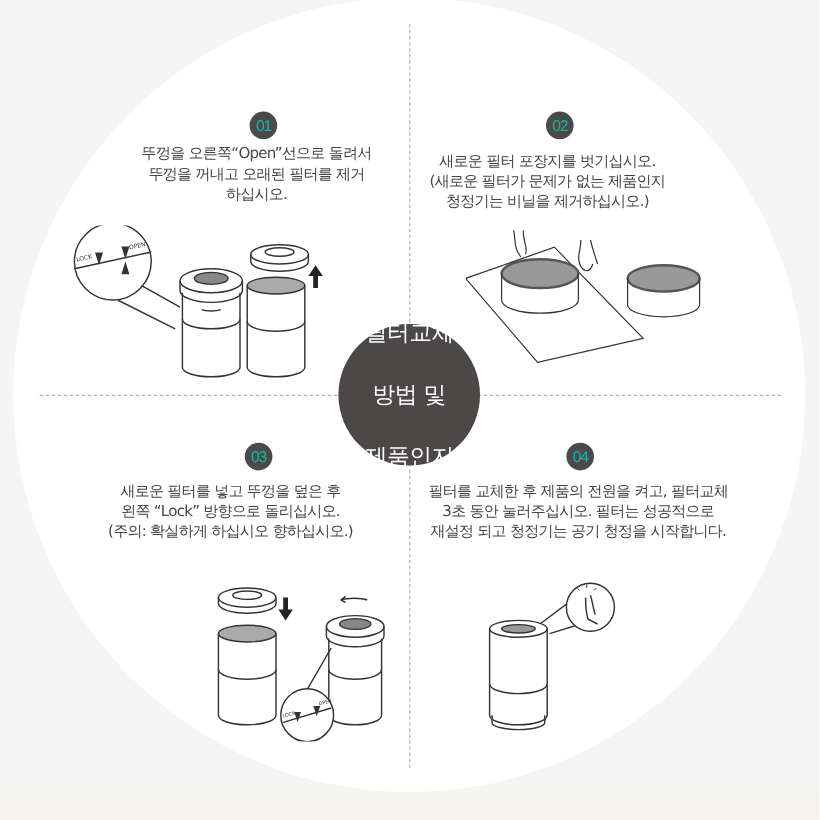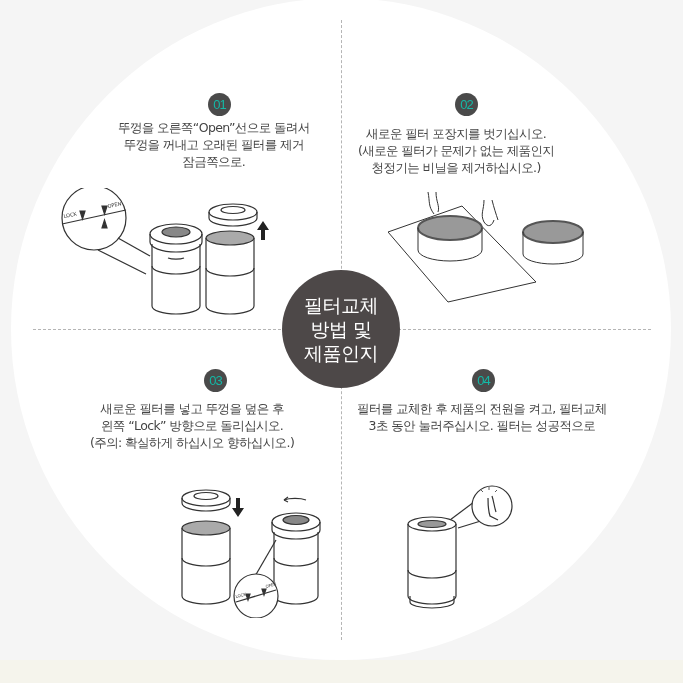--- a/index.html
+++ b/index.html
@@ -22,20 +22,21 @@
     }
     .hdash {
       position:absolute; left:33px; top:329px; width:618px; height:0;
       border-top:1px dashed #b5b5b5;
     }
     .center-circle {
       position:absolute; left:282px; top:270px; width:118px; height:118px;
       border-radius:50%; background:#4d4848;
       display:flex; align-items:center; justify-content:center; flex-direction:column;
       color:#ffffff;
+      gap:28px;
     }
     .center-circle span {
       display:block; font-size:19px; line-height:24px; text-align:center;
       letter-spacing:-0.5px;
     }
     .badge {
       position:absolute; width:23px; height:23px; border-radius:50%;
       background:#4a4a4a; color:#14b8a6;
       font-family:"Liberation Sans", sans-serif; font-size:13px;
       letter-spacing:-1px;
@@ -53,21 +54,21 @@
 
 <div class="bottom-band"></div>
 <div class="big-circle"></div>
 <div class="vdash"></div>
 <div class="hdash"></div>
 
 <div class="badge" style="left:208px;top:93px;">01</div>
 <div class="step-text" style="left:118px;top:119px;">
   <div>뚜껑을 오른쪽“Open”선으로 돌려서</div>
   <div>뚜껑을 꺼내고 오래된 필터를 제거</div>
-  <div>잠금쪽으로.</div>
+  <div>하십시오.</div>
 </div>
 <div class="illus" style="left:58px;top:188px;">
   <svg width="230" height="130" viewBox="0 0 230 130" fill="none" stroke="#333" stroke-width="1.2">
 
     <g>
       <circle cx="36" cy="30" r="32"></circle>
       <line x1="4" y1="36" x2="68" y2="22"></line>
       <path d="M22 23 l5 0 l-2.5 8 z" fill="#333"></path>
       <path d="M44 18 l5 0 l-2.5 8 z" fill="#333"></path>
       <path d="M44 40 l5 0 l-2.5 -8 z" fill="#333"></path>
@@ -167,20 +168,21 @@
       <text x="64" y="120" font-size="4" fill="#333" stroke="none" transform="rotate(-15 64 120)">LOCK</text>
       <text x="94" y="110" font-size="4" fill="#333" stroke="none" transform="rotate(-15 94 110)">OPEN</text>
     </g>
   </svg>
 </div>
 
 <div class="badge" style="left:472px;top:369px;">04</div>
 <div class="step-text" style="left:357px;top:400px;">
   <div>필터를 교체한 후 제품의 전원을 켜고, 필터교체</div>
   <div>3초 동안 눌러주십시오. 필터는 성공적으로</div>
+  <div>재설정 되고 청정기는 공기 청정을 시작합니다.</div>
 </div>
 <div class="illus" style="left:392px;top:484px;">
   <svg width="140" height="130" viewBox="0 0 140 130" fill="none" stroke="#333" stroke-width="1.2">
 
     <g>
       <line x1="58" y1="36" x2="90" y2="12"></line>
       <line x1="66" y1="44" x2="92" y2="36"></line>
       <circle cx="100" cy="22" r="20" fill="#fff"></circle>
       <path d="M96 14 c0 6 0 12 2 18 l8 4"></path>
       <path d="M100 12 c2 6 2 10 4 16"></path>

